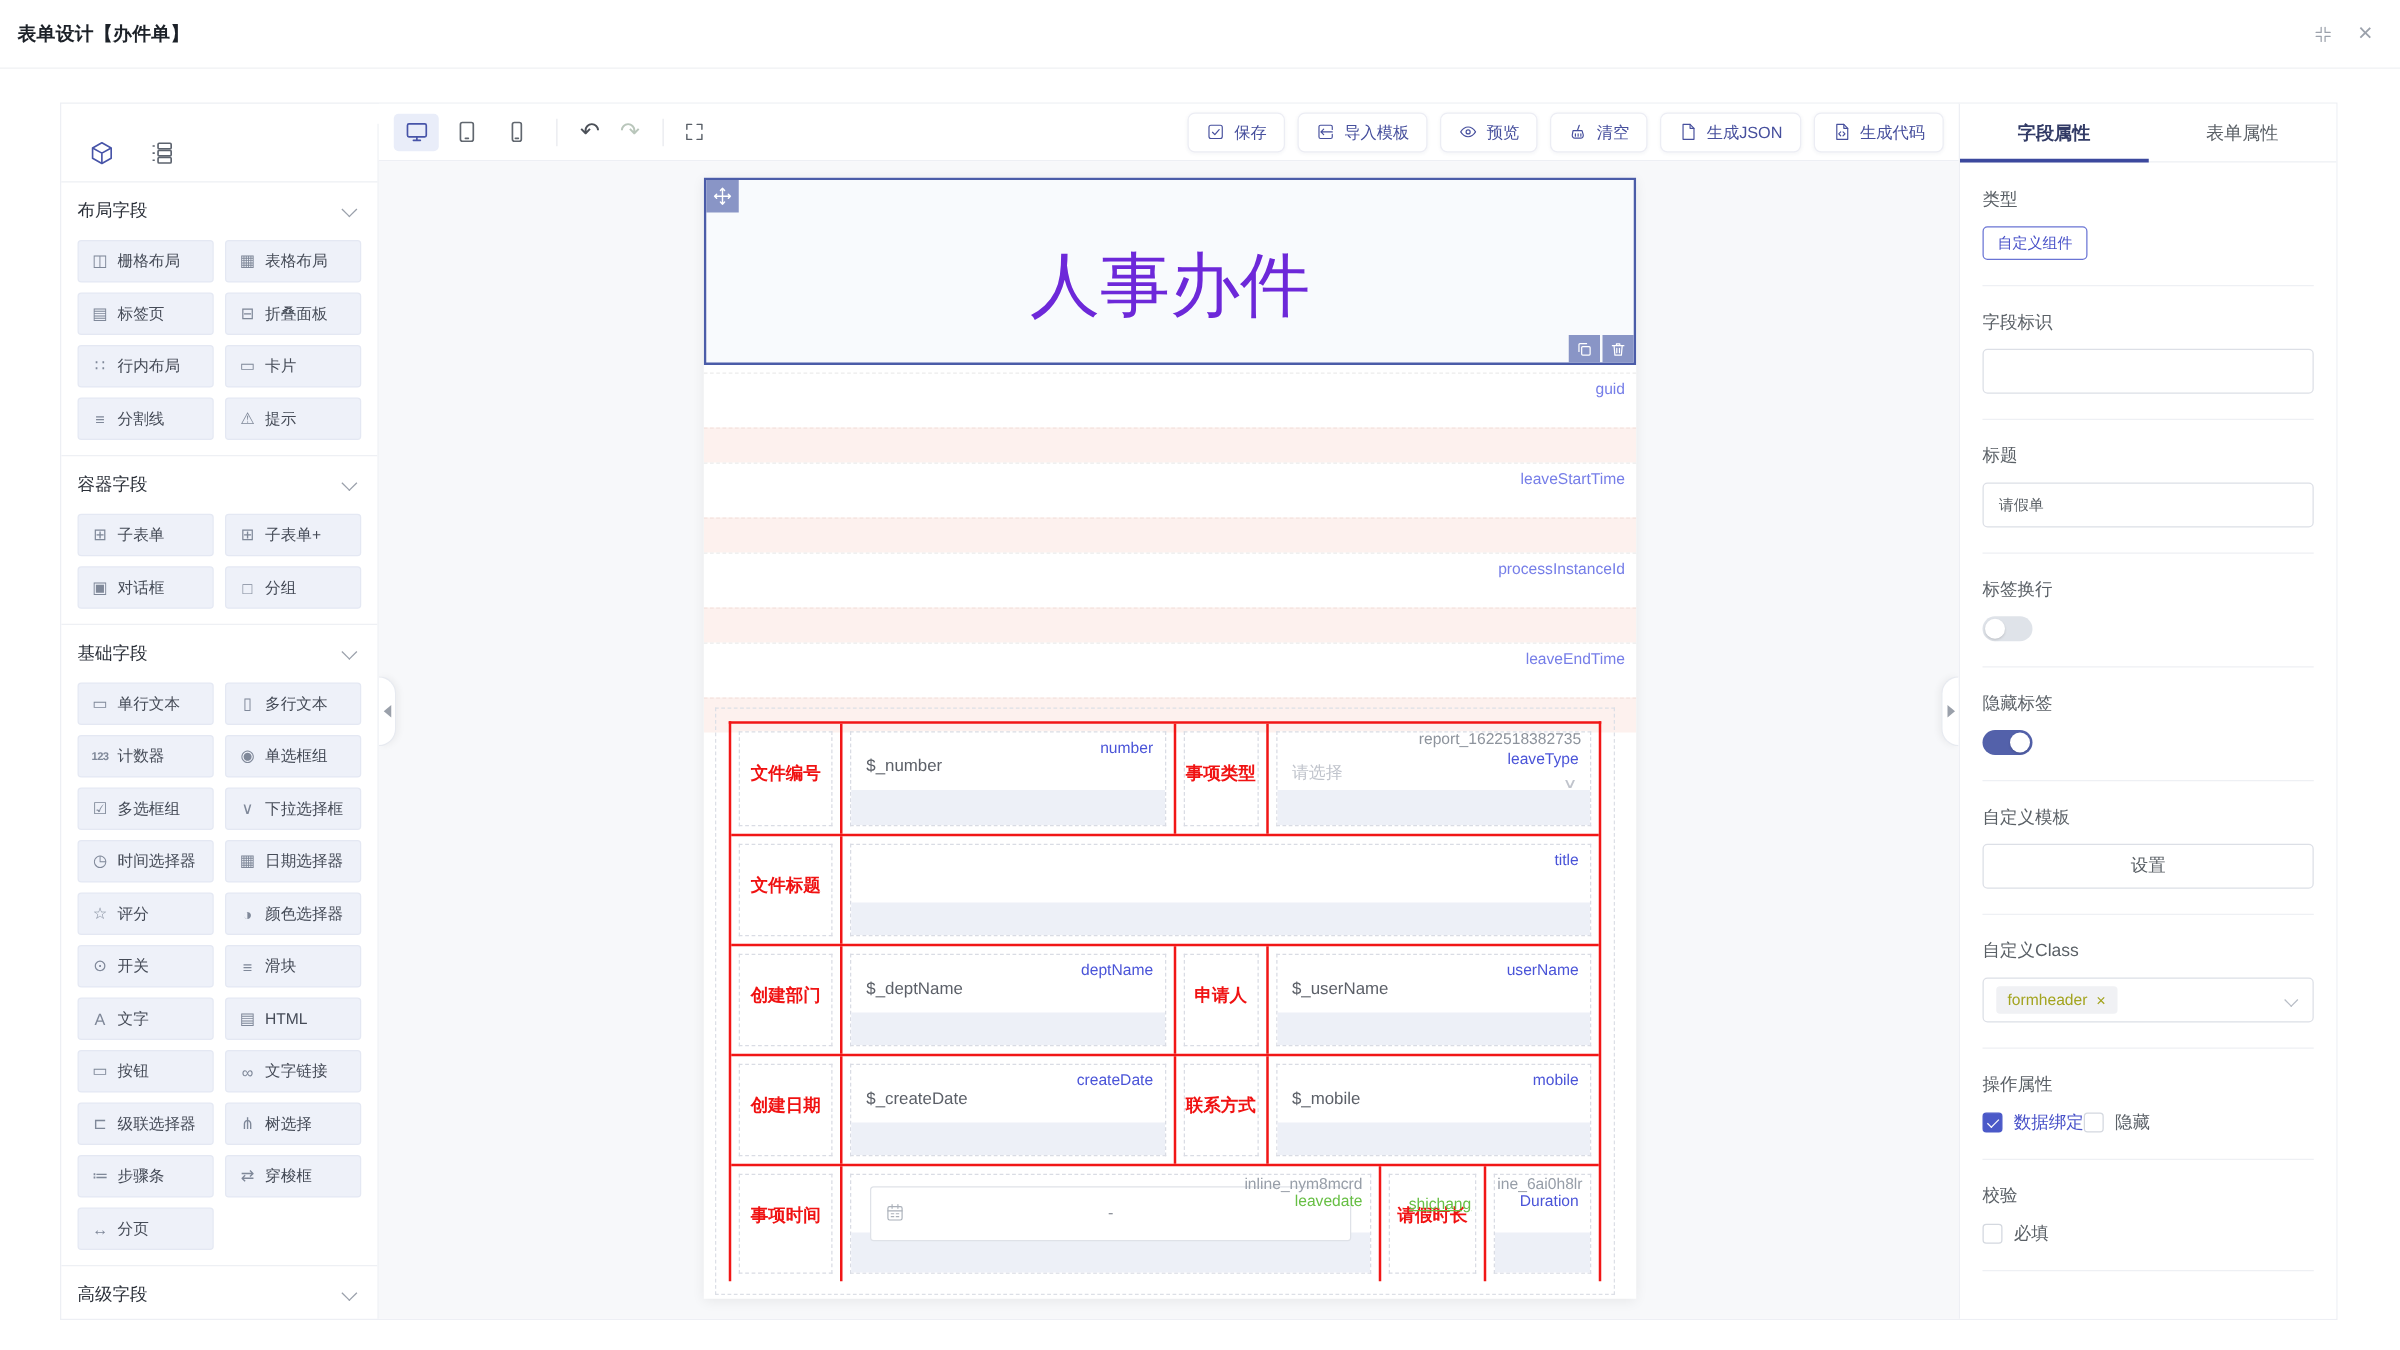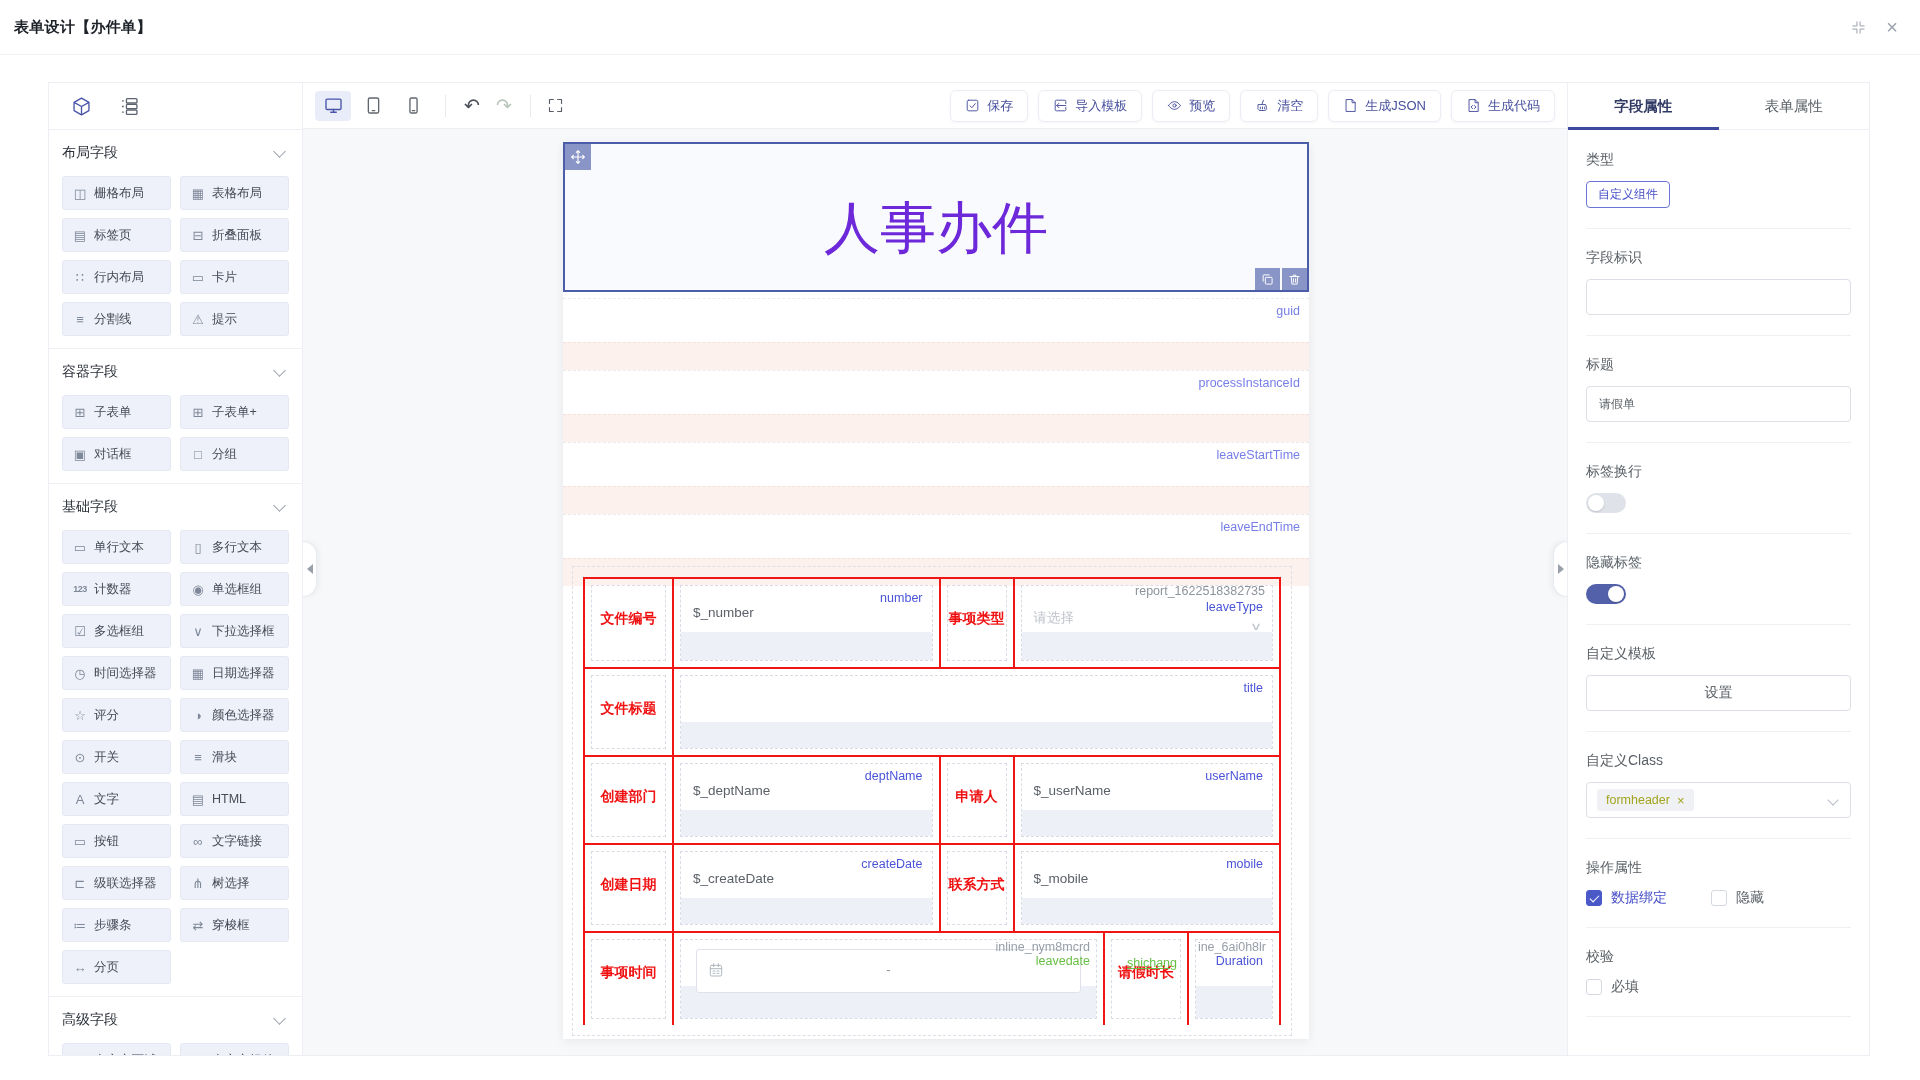--- a/index.html
+++ b/index.html
@@ -14,21 +14,21 @@
   .win-icons{margin-left:auto;display:flex;align-items:center;gap:20px;color:#9ba1ab}
   .win-icons .wic{cursor:pointer;display:flex;align-items:center;justify-content:center}
   .win-icons svg{width:15px;height:15px}
   .close-x{font-size:20px;line-height:1;color:#9ba1ab}
 
   
   .app{position:absolute;left:48px;top:82px;width:1822px;height:974px;border:1px solid #edeff4;
        box-sizing:border-box;background:#fff}
 
   
-  .sidebar{position:absolute;left:0;top:0;bottom:0;width:254px;border-right:1px solid #edeff4;box-sizing:border-box}
+  .sidebar{position:absolute;left:0;top:16px;bottom:0;width:254px;border-right:1px solid #edeff4;box-sizing:border-box}
   .side-tabs{height:46px;border-bottom:1px solid #edeff4;display:flex;align-items:center;gap:27px;padding-left:22px}
   .side-tab{cursor:pointer;color:#5c636e}
   .side-tab.active{color:#4754a8}
   .side-tab svg{width:21px;height:21px}
   .side-body{position:absolute;top:47px;left:0;right:0;bottom:0;overflow:hidden;padding:0 13px}
   .ssec{border-top:1px solid #eef0f4;margin:0 -13px;padding:0 13px}
   .ssec:first-child{border-top:none}
   .ssec-head{height:46px;display:flex;align-items:center;justify-content:space-between;font-size:14px;color:#2a2f38}
   .chev{width:8px;height:8px;border-right:1.5px solid #9aa0ab;border-bottom:1.5px solid #9aa0ab;
         transform:rotate(45deg);margin:-3px 5px 0 0}
@@ -123,21 +123,21 @@
   .toggle{width:40px;height:20px;border-radius:10px;background:#dfe3e9;position:relative;cursor:pointer}
   .toggle.on{background:#5361aa}
   .knob{position:absolute;top:2px;left:2px;width:16px;height:16px;border-radius:50%;background:#fff;box-shadow:0 1px 2px rgba(0,0,0,.15)}
   .toggle.on .knob{left:auto;right:2px}
   .setbtn{width:100%;height:36px;border:1px solid #dcdfe6;border-radius:4px;background:#fff;font-size:14px;color:#5a6066;cursor:pointer;font-family:inherit}
   .tagsel{width:100%;height:36px;border:1px solid #dcdfe6;border-radius:4px;box-sizing:border-box;display:flex;
           align-items:center;padding:0 10px;position:relative;cursor:pointer;background:#fff}
   .tag{background:#f0f1f4;border-radius:3px;padding:4px 9px;font-size:12.5px;color:#a3a41f;display:flex;align-items:center;gap:7px}
   .tag .x{cursor:pointer;font-size:13px;line-height:1}
   .chev2{position:absolute;right:13px;top:13px;width:7px;height:7px;border-right:1.4px solid #b8bdc6;border-bottom:1.4px solid #b8bdc6;transform:rotate(45deg)}
-  .checks{display:flex;gap:44px}
+  .checks{display:flex;}
   .check{display:flex;align-items:center;gap:9px;font-size:14px;color:#5a6066;cursor:pointer}
   .check.sel{color:#4750c8}
   .box{width:16px;height:16px;border:1px solid #d4d8df;border-radius:3px;box-sizing:border-box;background:#fff;position:relative;flex:none}
   .box.checked{background:#4b59c8;border-color:#4b59c8}
   .box.checked::after{content:"";position:absolute;left:4.5px;top:1.5px;width:4px;height:8px;
                       border-right:1.6px solid #fff;border-bottom:1.6px solid #fff;transform:rotate(45deg)}
 </style>
 </head>
 <body>
 
@@ -471,27 +471,27 @@
 
         <div class="hfields" id="hfields">
             <div class="hf">
               <div class="hf-w">
                 <span class="hf-label">guid</span>
               </div>
               <div class="hf-p"></div>
             </div>
             <div class="hf">
               <div class="hf-w">
-                <span class="hf-label">processInstanceId</span>
+                <span class="hf-label">leaveStartTime</span>
               </div>
               <div class="hf-p"></div>
             </div>
             <div class="hf">
               <div class="hf-w">
-                <span class="hf-label">leaveStartTime</span>
+                <span class="hf-label">processInstanceId</span>
               </div>
               <div class="hf-p"></div>
             </div>
             <div class="hf">
               <div class="hf-w">
                 <span class="hf-label">leaveEndTime</span>
               </div>
               <div class="hf-p"></div>
             </div>
           </div>

